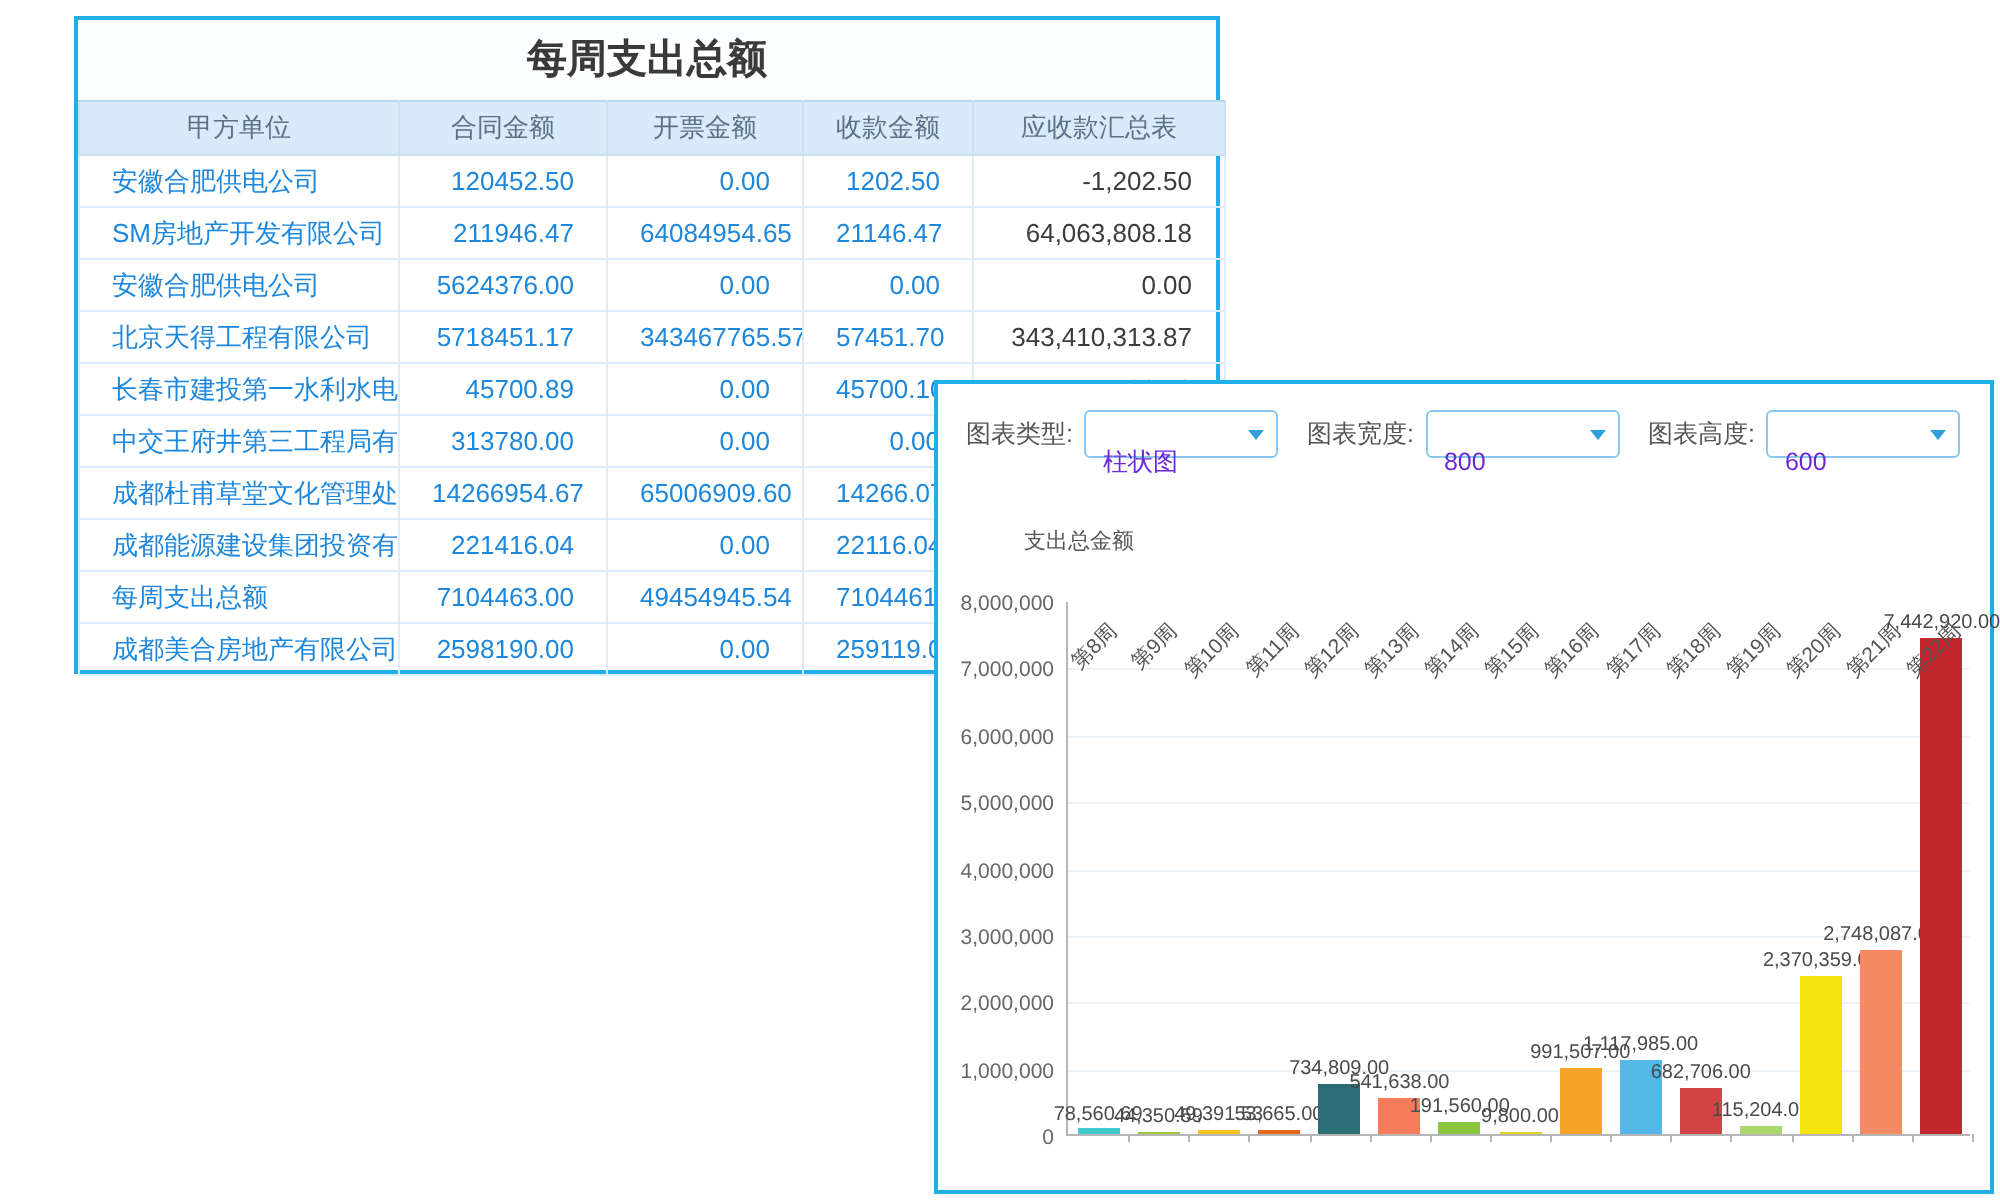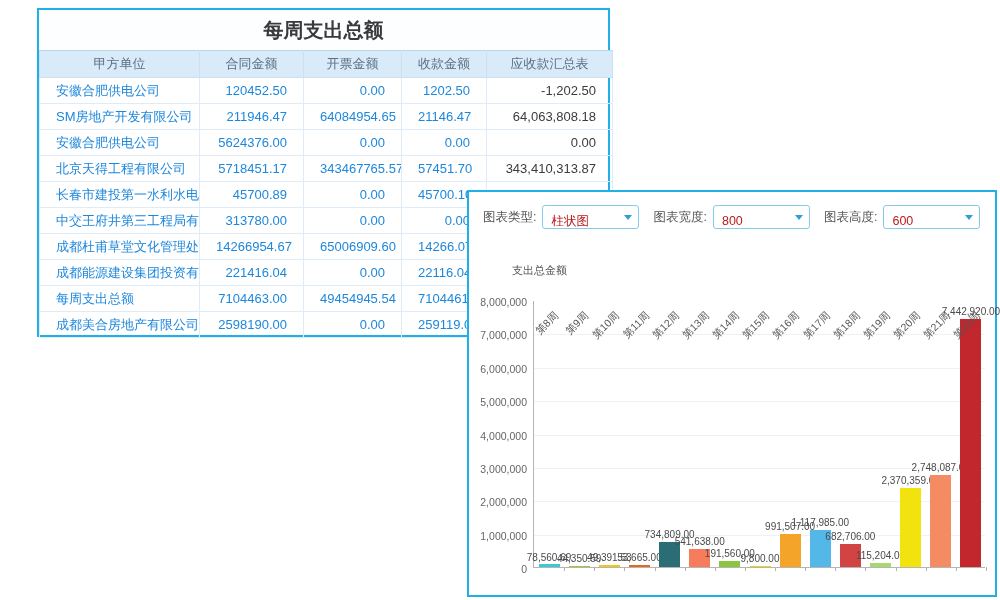--- a/index.html
+++ b/index.html
@@ -23,22 +23,22 @@
   col.c1{width:160px} col.c2{width:104px} col.c3{width:98px} col.c4{width:85px} col.c5{width:126px}
 
   
   #chart-panel { left:467px; top:190px; width:530px; height:407px; z-index:2; }
   #chart-title { height:29px; line-height:29px; text-align:center; font-size:16px;
     font-weight:bold; color:#444; border-bottom:1px solid #cfe3f2; }
   #controls { display:flex; align-items:center; gap:14px; padding:10px 0 0 14px; height:40px; }
   .ctl { display:flex; align-items:center; gap:6px; }
   .ctl-label { font-size:12.5px; color:#555; }
   .select { position:relative; width:97px; height:24px; border:1px solid #86cbed;
-    border-radius:3px; background:#fff; font-size:12.5px; color:#b91c1c;
-    line-height:22px; padding:4px 18px 0 8px; cursor:pointer; }
+    border-radius:3px; background:#fff; font-size:12.5px; color:#6d28d9;
+    line-height:22px; padding:14px 18px 0 8px; cursor:pointer; }
   .caret { position:absolute; right:6px; top:9px; width:0; height:0;
     border-left:4px solid transparent; border-right:4px solid transparent;
     border-top:5px solid #2e9fd8; }
 
   #chart-area { position:absolute; left:0; top:70px; right:0; bottom:0; }
   #y-axis-title { position:absolute; left:43px; top:1px; font-size:11px; color:#555; }
   #ylabels { position:absolute; left:0; top:34px; width:58px; }
   .ytick { position:absolute; right:0; width:100%; text-align:right;
     font-size:10.5px; color:#666; }
   #plot { position:absolute; left:64px; top:39px; width:452px; height:267px;

